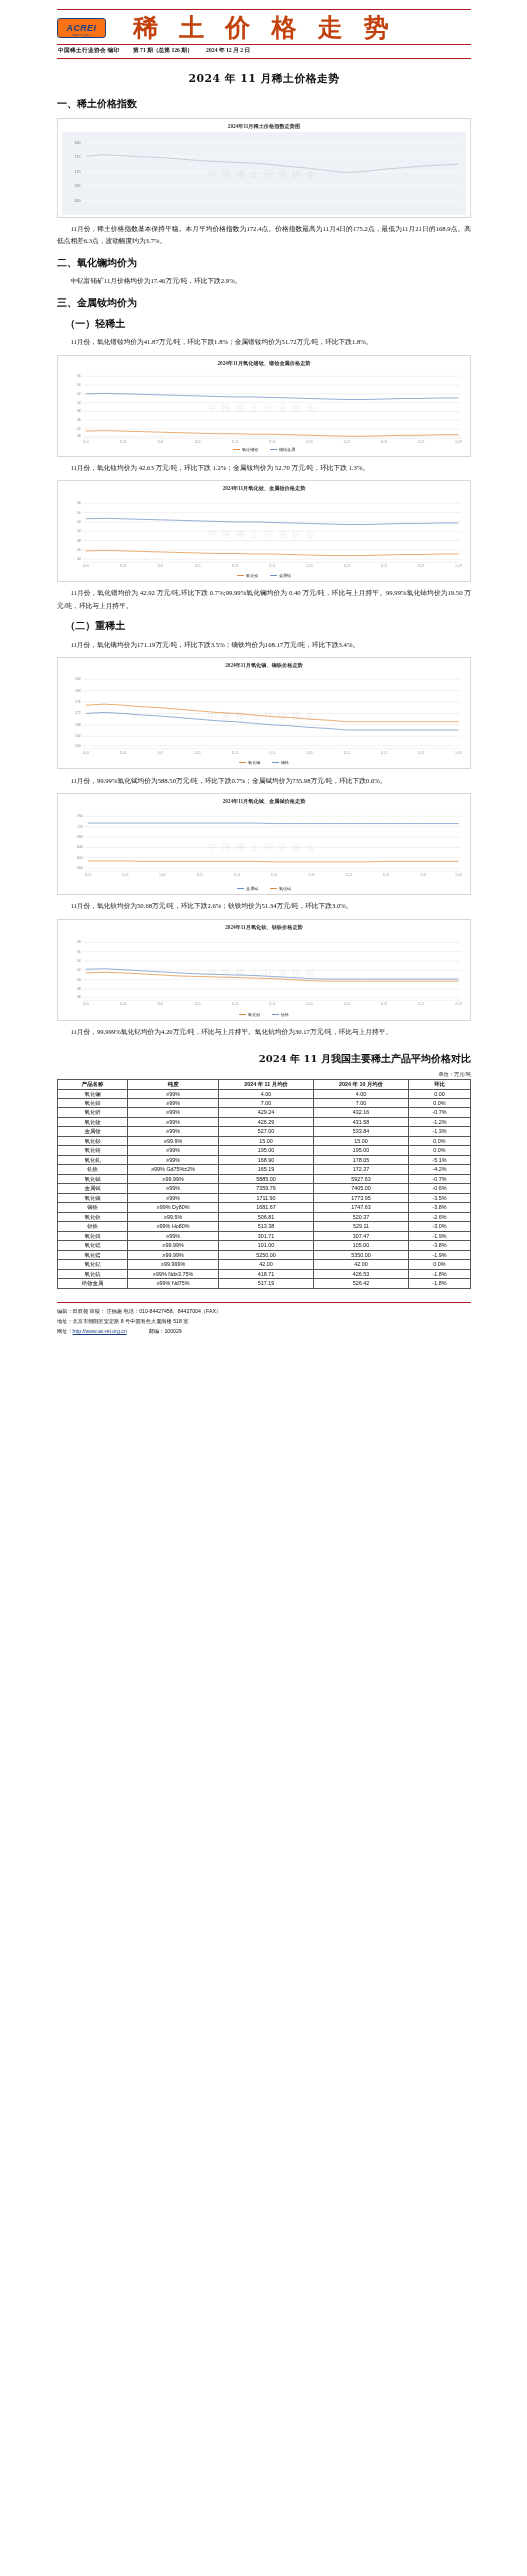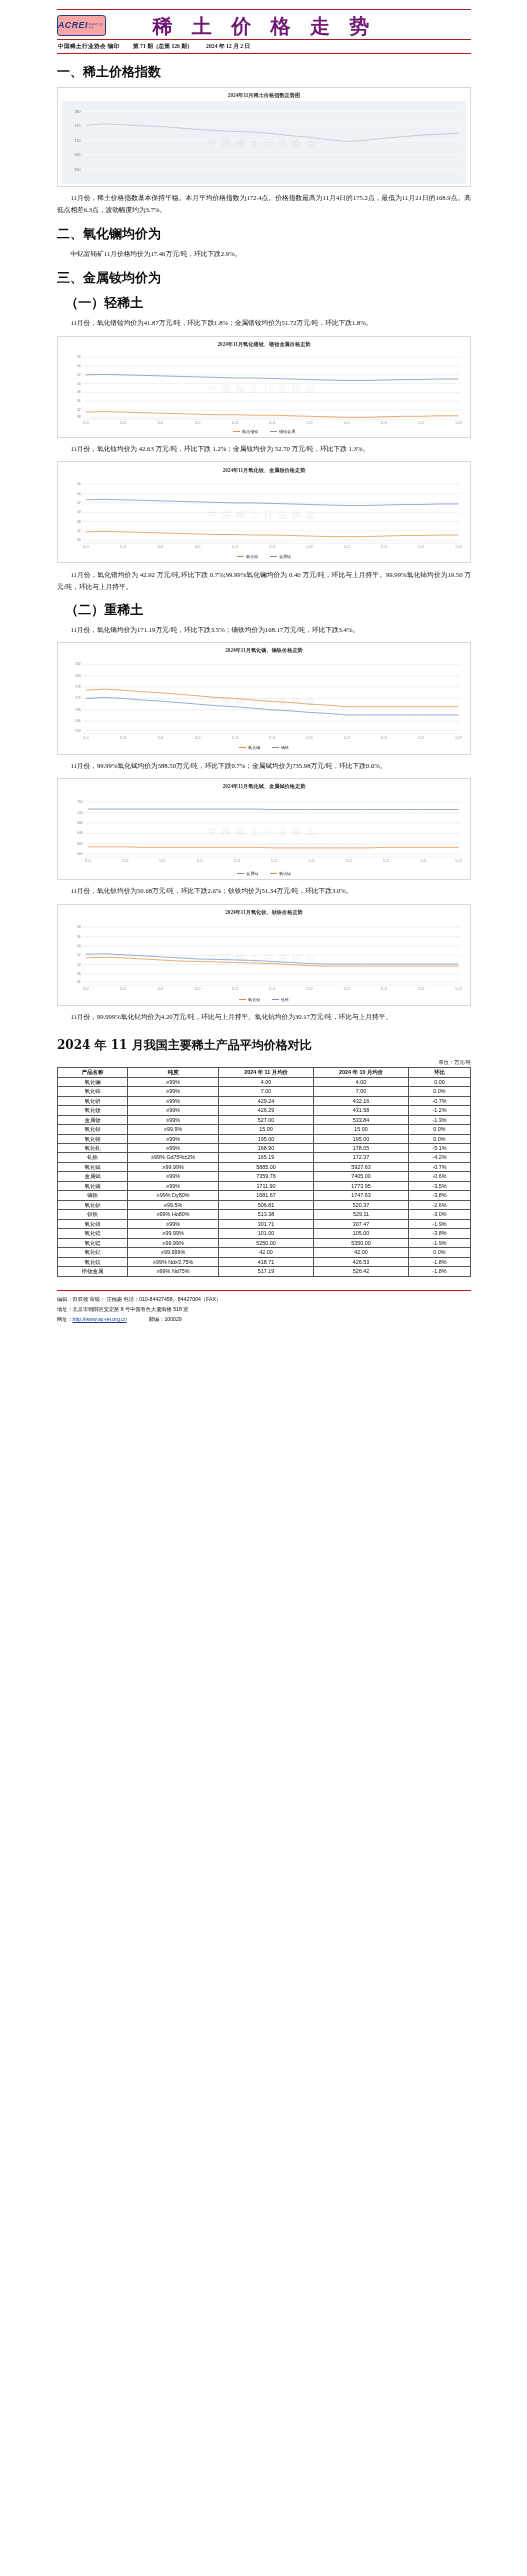--- a/index.html
+++ b/index.html
@@ -28,24 +28,24 @@
     display: flex;
     align-items: center;
     gap: 9.3px;
   }
   .logo {
     width: 49px;
     height: 20.6px;
     border: 1px solid #1a3e86;
     border-radius: 3.1px;
     display: flex;
-    flex-direction: row;
+    flex-direction: column;
     align-items: center;
-    justify-content: center;
-    background: #fca5a5;
+    justify-content: flex-end;
+    background: #f97316;
     flex: none;
   }
   .logo .acrei {
     font-family: "Liberation Sans", sans-serif;
     font-weight: bold;
     font-style: italic;
     font-size: 8.8px;
     color: #1a3e86;
     letter-spacing: 0.5px;
     line-height: 1;
@@ -55,23 +55,23 @@
     color: #1a3e86;
     line-height: 1.2;
     margin-top: 1px;
     transform: scale(0.9);
   }
   .mast-title {
     flex: 1;
     text-align: center;
     font-family: "DejaVu Serif", serif;
     font-weight: bold;
-    font-size: 20px;
+    font-size: 25px;
     letter-spacing: 6.2px;
-    color: #701a75;
+    color: #c2410c;
     line-height: 1;
   }
   .mast-spacer { width: 49px; flex: none; }
 
   .mast-line2 {
     display: flex;
     align-items: center;
     justify-content: flex-start;
     gap: 13.4px;
     font-size: 5.7px;
@@ -86,27 +86,27 @@
   h1.doc-title {
     text-align: center;
     font-size: 10.8px;
     font-weight: bold;
     margin: 13.4px 0 11.3px 0;
     letter-spacing: 0.5px;
     font-family: "DejaVu Serif", serif;
   }
 
   h2.sec {
-    font-size: 13px;
+    font-size: 10px;
     font-weight: bold;
     margin: 8.2px 0 5.2px 0;
     font-family: "DejaVu Serif", serif;
   }
   h3.subsec {
-    font-size: 13px;
+    font-size: 10px;
     font-weight: bold;
     margin: 7.2px 0 4.1px 8.2px;
     font-family: "DejaVu Serif", serif;
   }
   p.para {
     font-size: 6.7px;
     line-height: 1.85;
     text-indent: 2em;
     margin: 5.2px 0;
     text-align: justify;
@@ -150,22 +150,22 @@
     gap: 11.3px;
     font-size: 4.1px;
     color: #444;
     padding: 1px 0 1px 0;
   }
   .legend .key { display: flex; align-items: center; gap: 2.1px; }
   .legend .swatch { width: 7.2px; height: 1px; display: inline-block; }
 
   
   .tbl-title {
-    text-align: left;
-    font-size: 12px;
+    text-align: right;
+    font-size: 10px;
     font-weight: bold;
     margin: 13.4px 0 5.2px 0;
     font-family: "DejaVu Serif", serif;
   }
   table.price {
     border-collapse: collapse;
     width: 100%;
     font-size: 5.4px;
     font-family: "Liberation Sans", sans-serif;
   }
@@ -211,20 +211,21 @@
       </div>
       <div class="mast-title">稀  土  价  格  走  势</div>
       <div class="mast-spacer"></div>
     </div>
     <div class="mast-line2">
       <span class="org">中国稀土行业协会  编印</span>
       <span>第 71 期（总第 126 期）</span>
       <span>2024 年 12 月 2 日</span>
     </div>
 
+    <h1 class="doc-title">2024 年 11 月稀土价格走势</h1>
 
     <h2 class="sec">一、稀土价格指数</h2>
 
     <div class="chart-box">
       <div class="chart-title">2024年11月稀土价格指数走势图</div>
       <div class="chart-area">
         <div class="watermark">中国稀土行业协会</div>
         <svg viewBox="0 0 780 160" preserveAspectRatio="none">
           <rect x="0" y="0" width="780" height="160" fill="#eef2f6"></rect>
           <g stroke="#ffffff" stroke-width="1">

